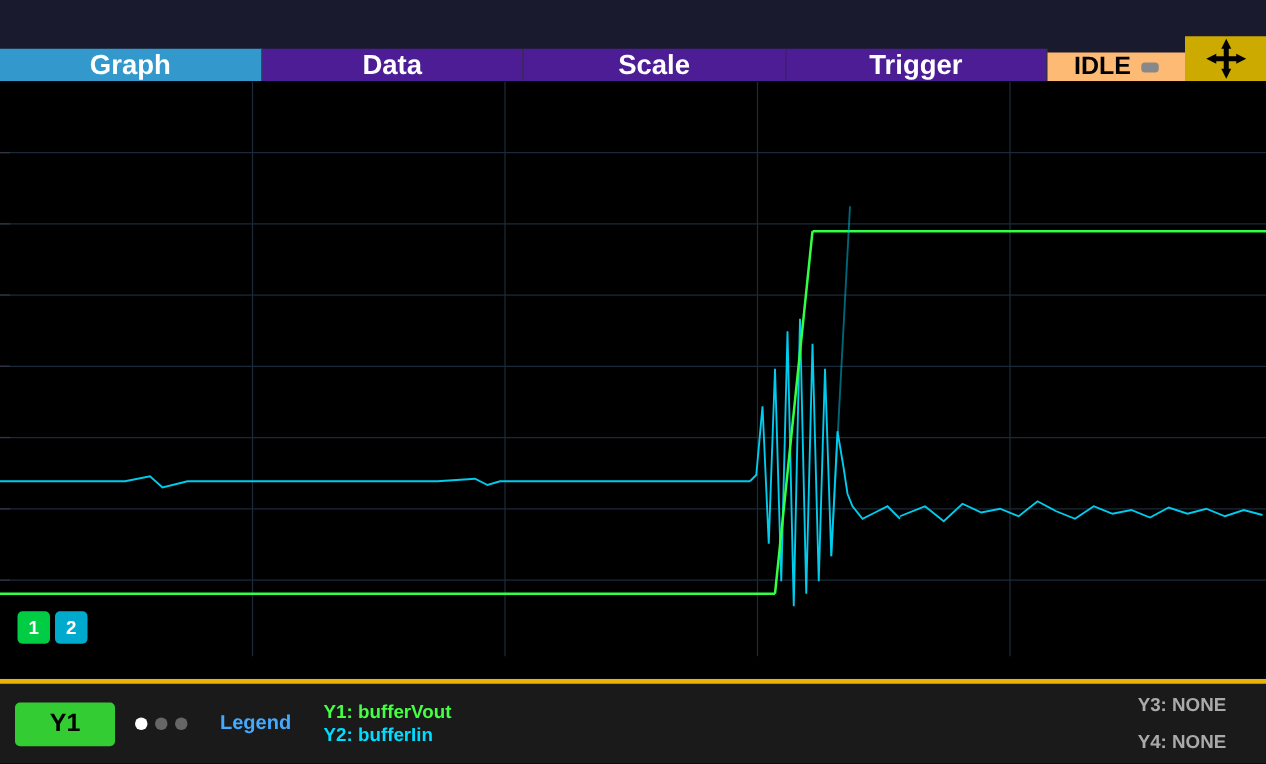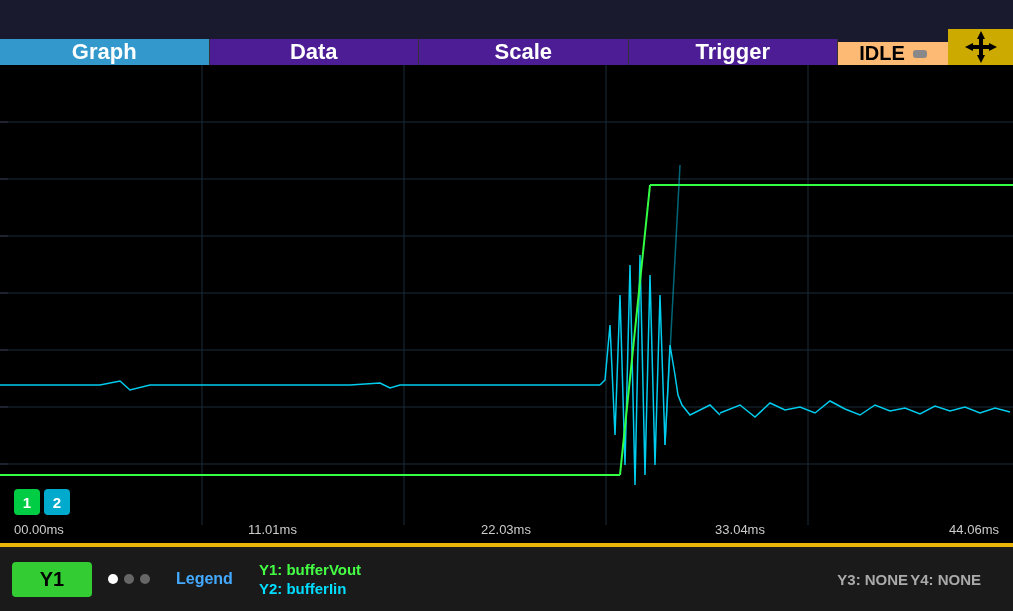--- a/index.html
+++ b/index.html
@@ -166,22 +166,22 @@
     }
     .legend-entry {
       font-size: 15px;
       font-weight: bold;
     }
     .legend-green { color: #44ff44; }
     .legend-cyan { color: #00ddff; }
 
     .legend-right {
       display: flex;
-      flex-direction: row;
-      gap: 2px;
+      flex-direction: column;
+      gap: 12px;
       padding-right: 20px;
       align-items: center;
     }
     .legend-right span {
       font-size: 15px;
       font-weight: bold;
       color: #aaa;
     }
   </style>
 </head>
@@ -267,27 +267,20 @@
 
   <div class="channel-badges">
     <div class="ch-badge ch1">
       <span>1</span>
     </div>
     <div class="ch-badge ch2">
       <span>2</span>
     </div>
   </div>
 
-  <div class="xaxis">
-    <span>00.00ms</span>
-    <span>11.01ms</span>
-    <span>22.03ms</span>
-    <span>33.04ms</span>
-    <span>44.06ms</span>
-  </div>
 </div>
 
 <div class="footer">
   <div class="y1-btn">
     <span>Y1</span>
   </div>
   <div class="footer-dots">
     <div class="footer-dot active"></div>
     <div class="footer-dot"></div>
     <div class="footer-dot"></div>

